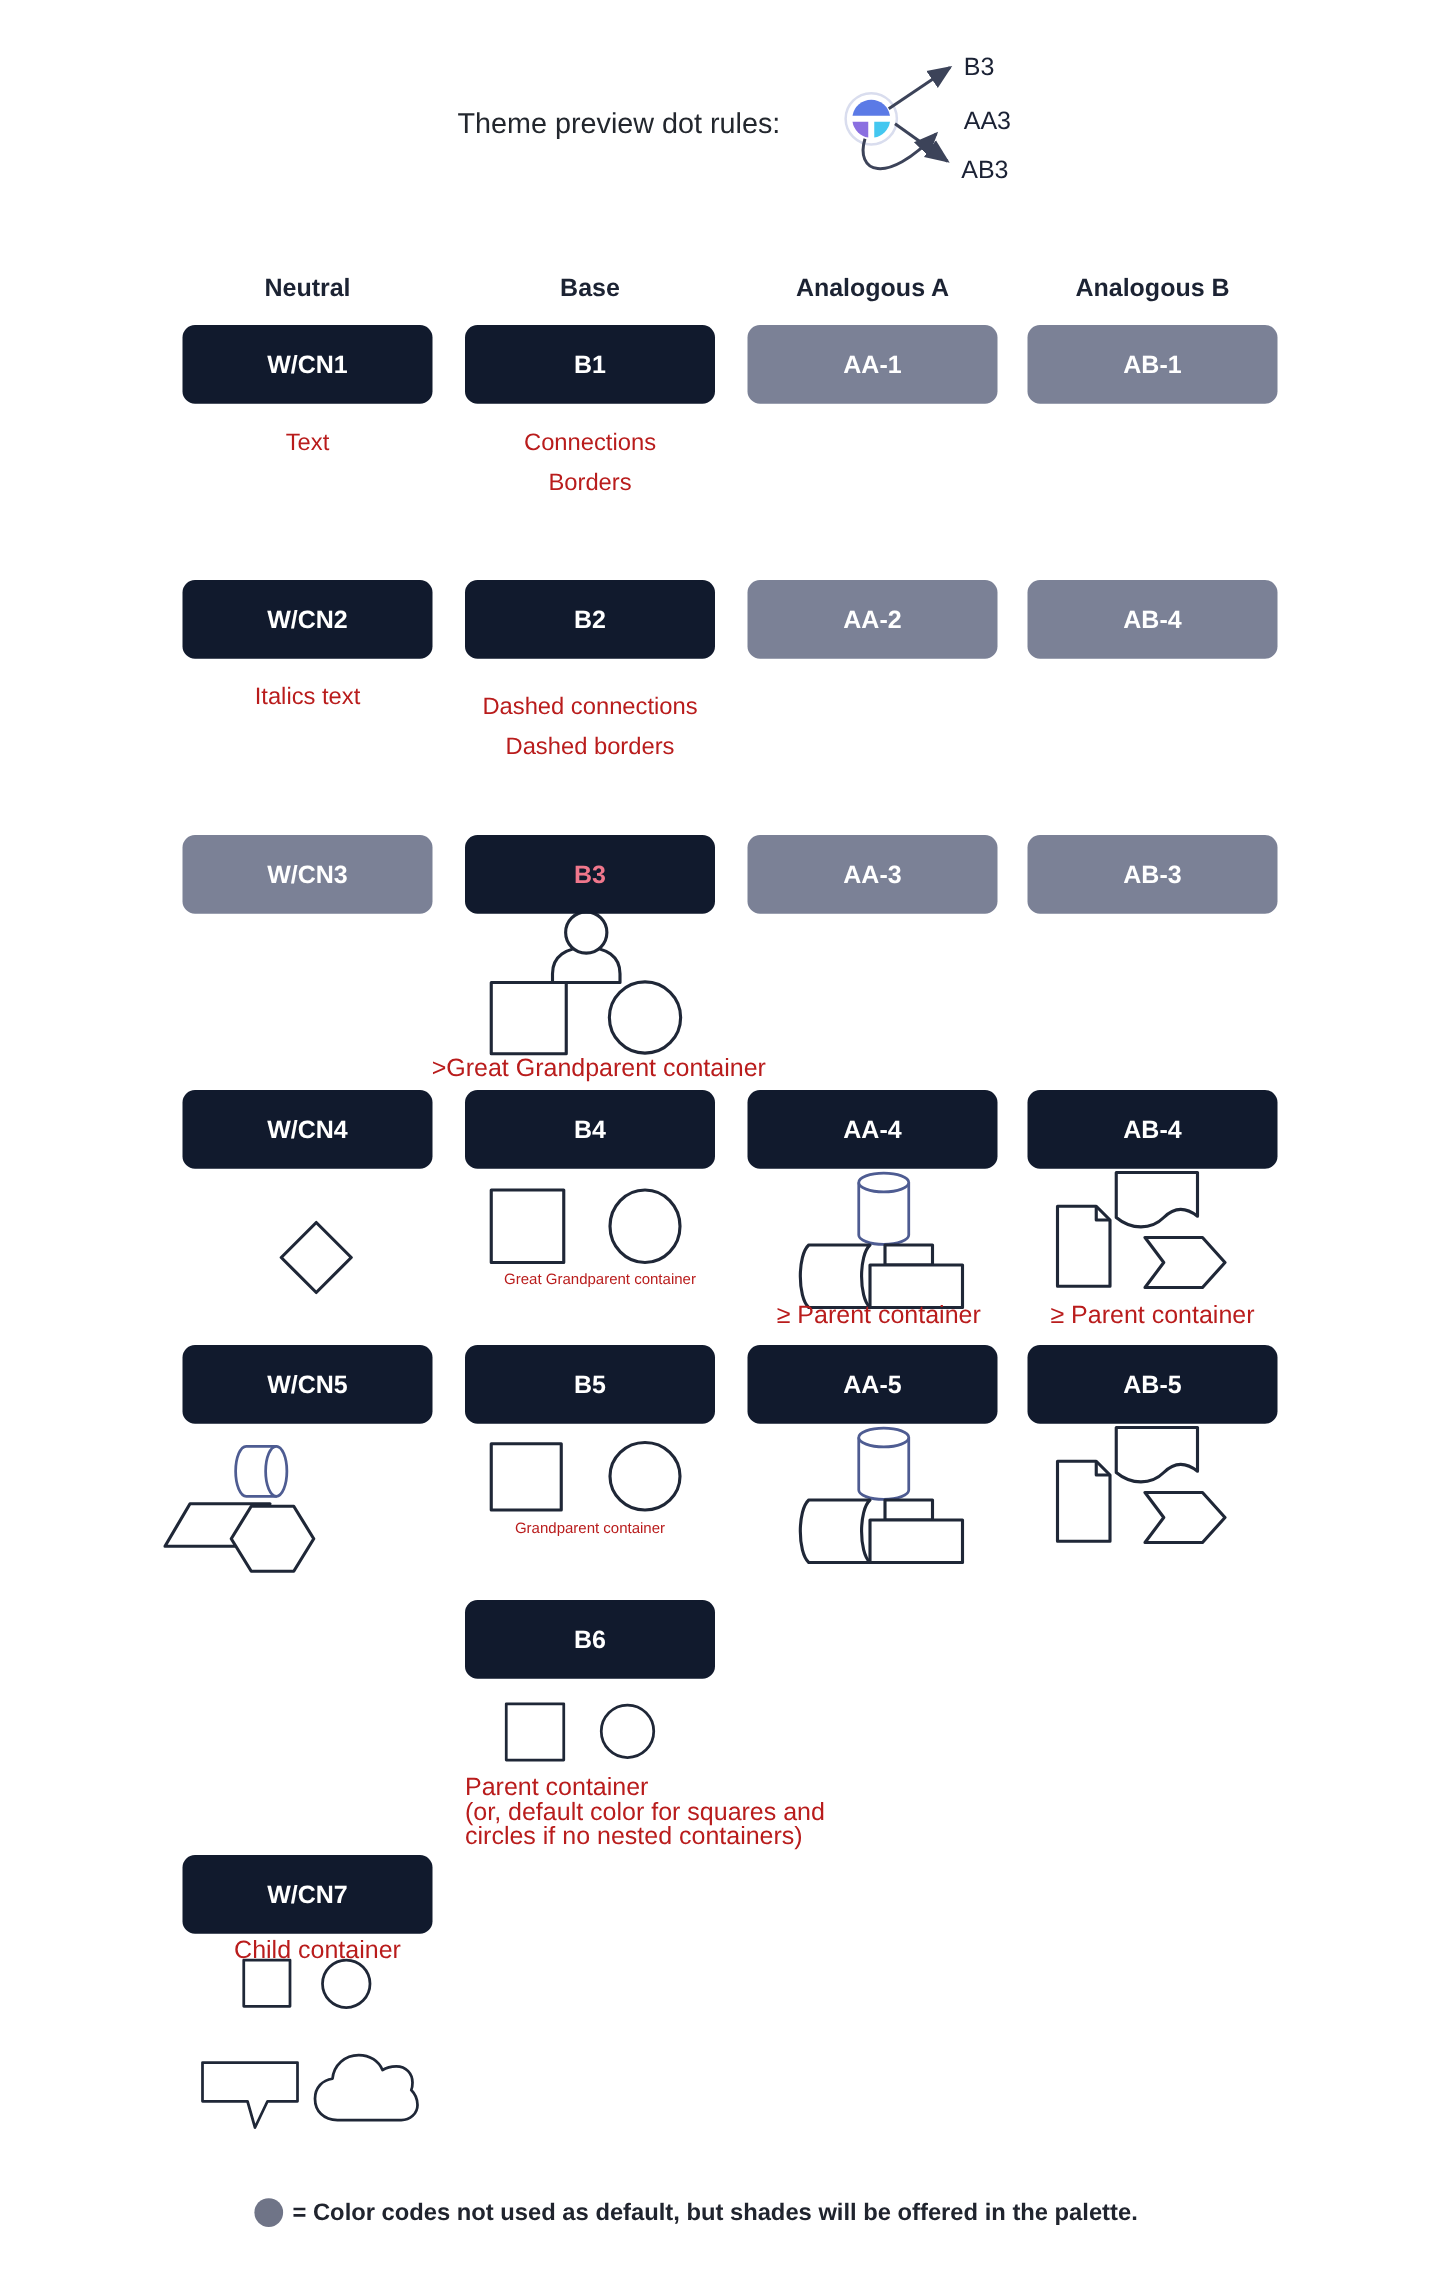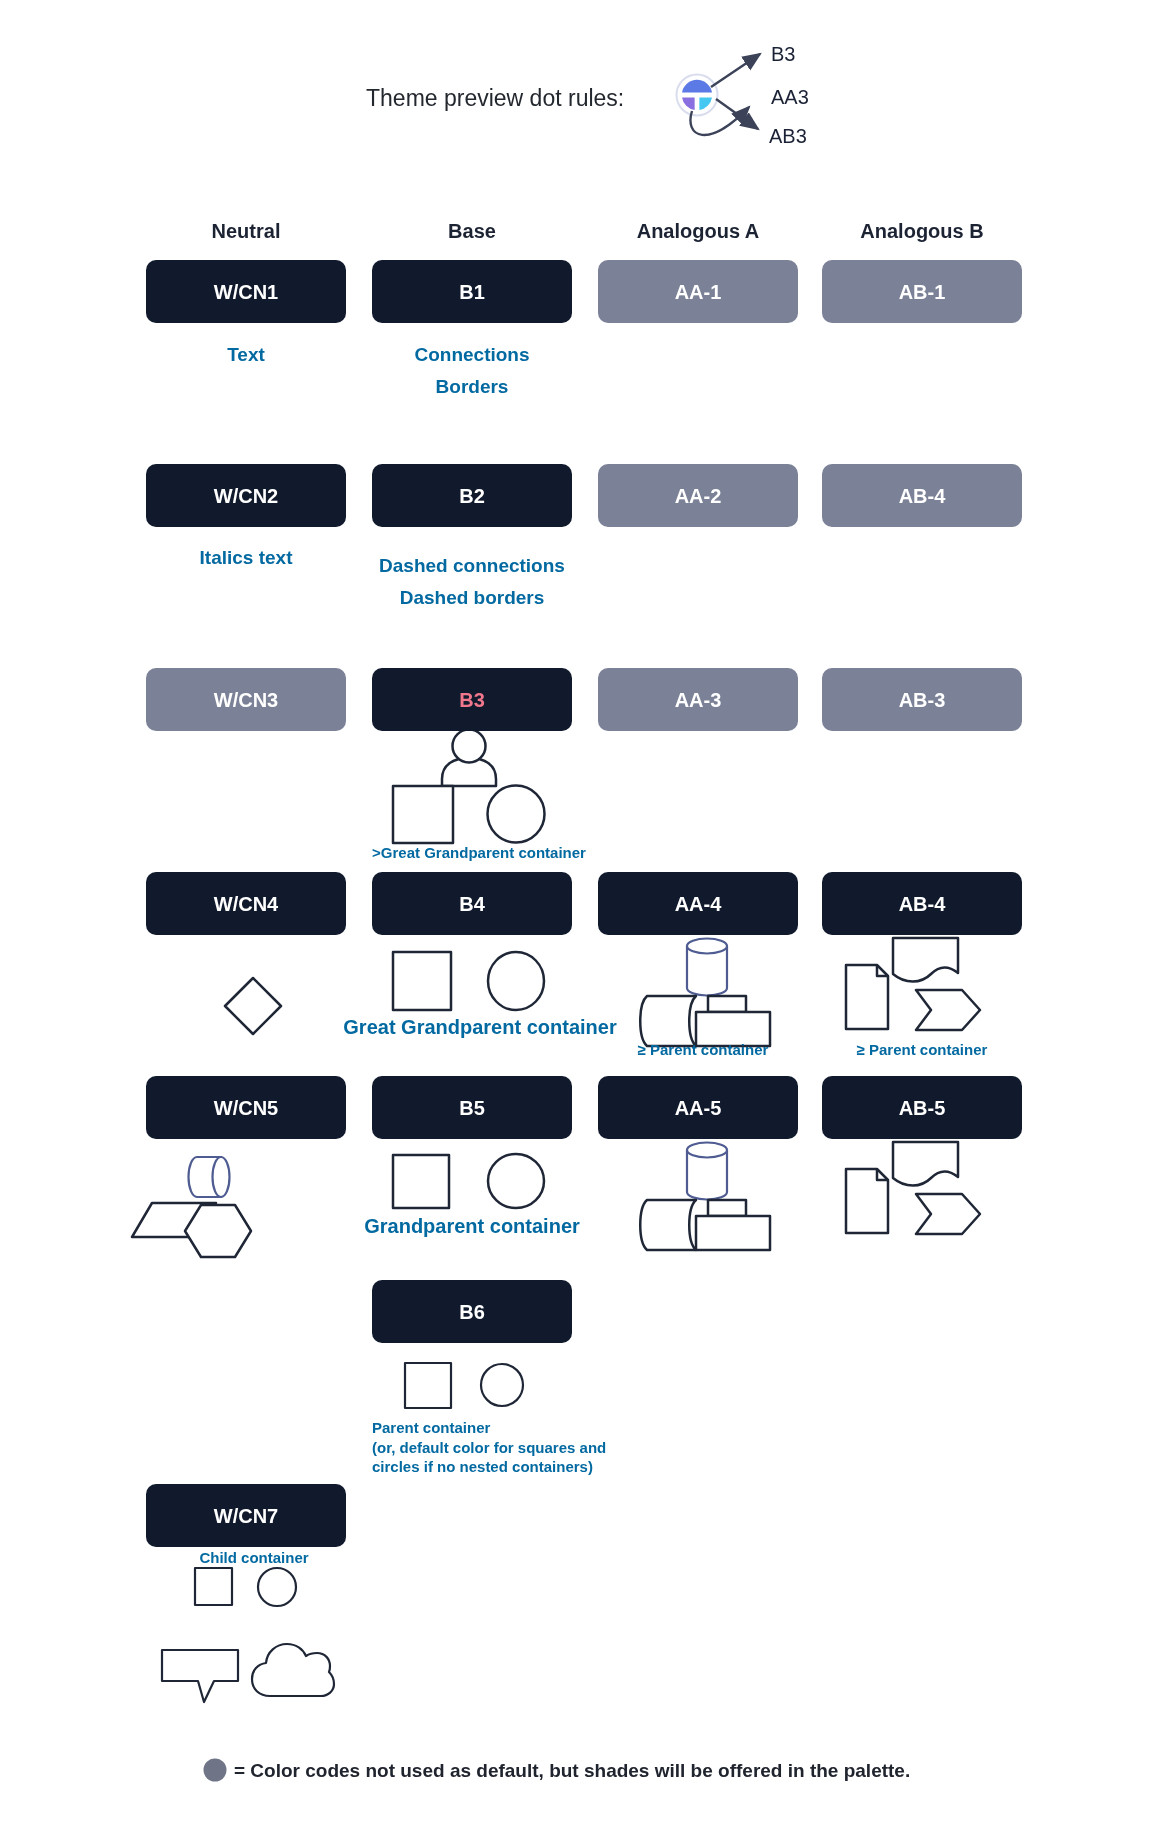--- a/index.html
+++ b/index.html
@@ -7,25 +7,25 @@
           font-family:"Liberation Sans",sans-serif;color:#1d2436;overflow:hidden;}
   .overlay{position:absolute;left:0;top:0;pointer-events:none;}
   .title{position:absolute;font-size:23px;font-weight:400;color:#23272e;line-height:1.1;}
   .dotlabel{position:absolute;font-size:20px;font-weight:400;color:#1b2235;line-height:1;}
   .hdr{position:absolute;transform:translateX(-50%);font-size:20px;font-weight:bold;color:#1c2333;line-height:1;}
   .badge{position:absolute;width:200px;height:63px;border-radius:10px;display:flex;
          align-items:center;justify-content:center;font-size:20px;font-weight:bold;color:#ffffff;line-height:1;text-align:right;}
   .badge.dark{background:#111a2d;}
   .badge.gray{background:#7b8196;}
   .badge.pink-text{color:#f0778c;}
-  .cap{position:absolute;font-weight:bold;color:#0369a1;line-height:1.05;white-space:nowrap;}
+  .cap{position:absolute;font-weight:normal;color:#b91c1c;line-height:1.05;white-space:nowrap;}
   .cap.c{transform:translateX(-50%);}
   .s19{font-size:19px;}
-  .s16{font-size:20px;}
-  .s15{font-size:15px;text-align:right;}
+  .s16{font-size:12px;}
+  .s15{font-size:20px;text-align:right;}
   .legend-text{position:absolute;font-size:19px;font-weight:bold;color:#20242e;line-height:1;white-space:nowrap;}
 </style>
 </head>
 <body>
 
 <div class="canvas">
 
   <svg class="overlay" width="1164" height="1822" viewBox="0 0 1164 1822">
     <defs>
       <marker id="ah" viewBox="0 0 10 10" refX="8" refY="5" markerWidth="9" markerHeight="9" orient="auto-start-reverse">

